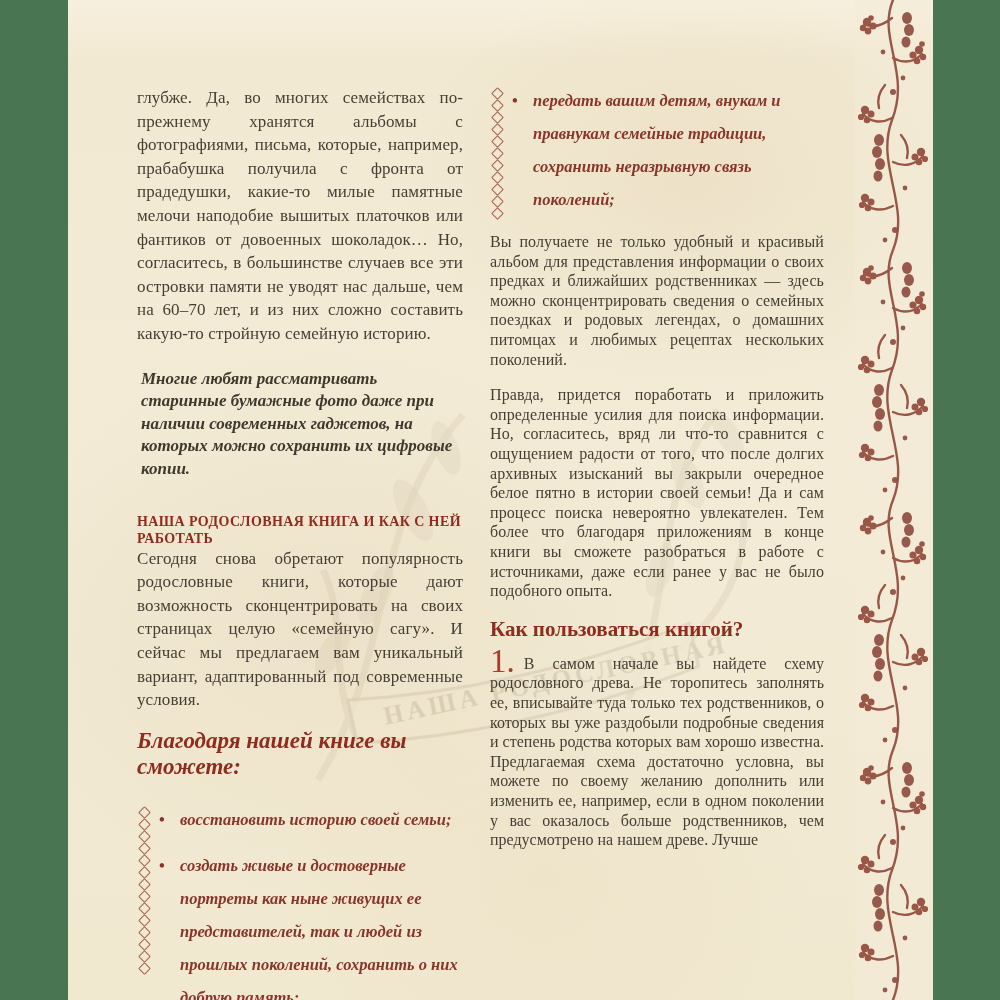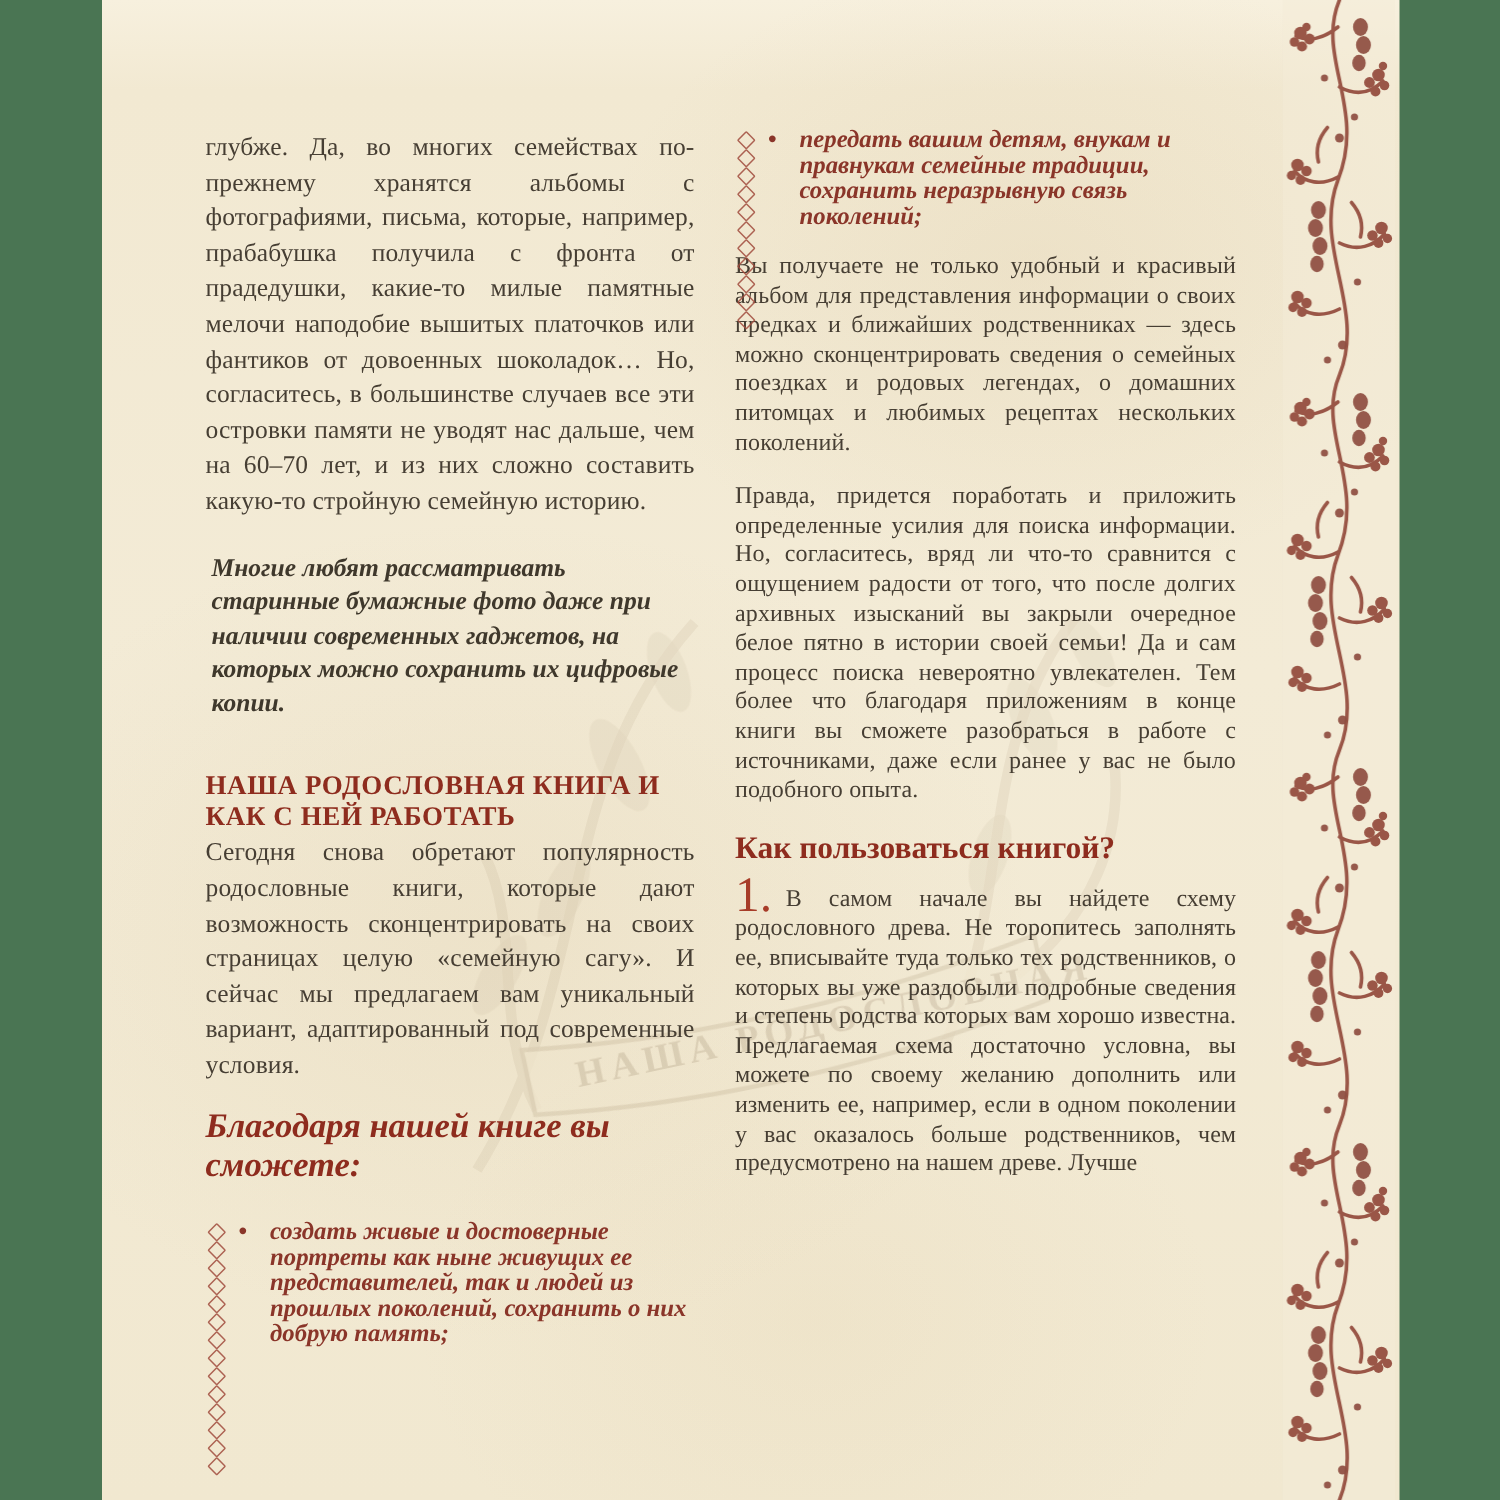--- a/index.html
+++ b/index.html
@@ -27,21 +27,21 @@
   p.body{
     margin:0;font-size:17px;line-height:23.6px;text-align:justify;
     color:#463e33;letter-spacing:.1px;
   }
   .col-right p.body{font-size:16px;line-height:19.6px;}
   .quote{
     margin:22px 4px 0 4px;font-size:17px;line-height:22.6px;
     font-style:italic;font-weight:bold;text-align:left;color:#3f382c;
   }
   h2.caps{
-    margin:32px 0 0 0;font-size:18px;line-height:1.22;
+    margin:32px 0 0 0;font-size:14px;line-height:1.22;
     color:#8e2c1e;letter-spacing:.4px;font-weight:bold;
   }
   h3.sub{
     margin:16px 0 0 0;font-size:23px;line-height:1.15;
     color:#8e2c1e;font-weight:bold;font-style:italic;
   }
   h3.usage{
     margin:16px 0 0 0;font-size:21px;line-height:1.2;
     color:#8e2c1e;font-weight:bold;
   }
@@ -51,21 +51,21 @@
   .chain{position:absolute;left:0;top:2px;width:15px;}
   .chain-left{height:196px;}
   .chain-right{height:152px;}
   .chain .dia{
     width:7px;height:7px;border:1.6px solid #a04a3c;border-radius:1px;
     transform:rotate(45deg);margin:3px auto;opacity:.85;
   }
   ul.bullets{list-style:none;margin:0;padding:0;}
   ul.bullets li{
     position:relative;margin:0 0 13px 0;
-    font-size:16.5px;line-height:17px;font-style:italic;font-weight:bold;
+    font-size:16.5px;line-height:33px;font-style:italic;font-weight:bold;
     color:#8a3529;text-align:left;
   }
   ul.bullets li::before{
     content:"\2022";position:absolute;left:-21px;top:0;
     font-style:normal;color:#8a3529;
   }
   
   p.step{margin:12px 0 0 0;font-size:16px;line-height:19.6px;text-align:justify;color:#463e33;}
   .step-num{
     font-size:33px;color:#a73c28;line-height:0;
@@ -121,20 +121,21 @@
           <div class="dia"></div>
           <div class="dia"></div>
           <div class="dia"></div>
           <div class="dia"></div>
           <div class="dia"></div>
           <div class="dia"></div>
           <div class="dia"></div>
           <div class="dia"></div>
         </div>
       <ul class="bullets">
+        <li>восстановить историю своей семьи;</li>
         <li>создать живые и достоверные портреты как ныне живущих ее представителей, так и людей из прошлых поколений, сохранить о них добрую память;</li>
       </ul>
     </div>
   </div>
 
   <div class="col col-right">
     <div class="bullet-section">
       <div class="chain chain-right">
           <div class="dia"></div>
           <div class="dia"></div>

